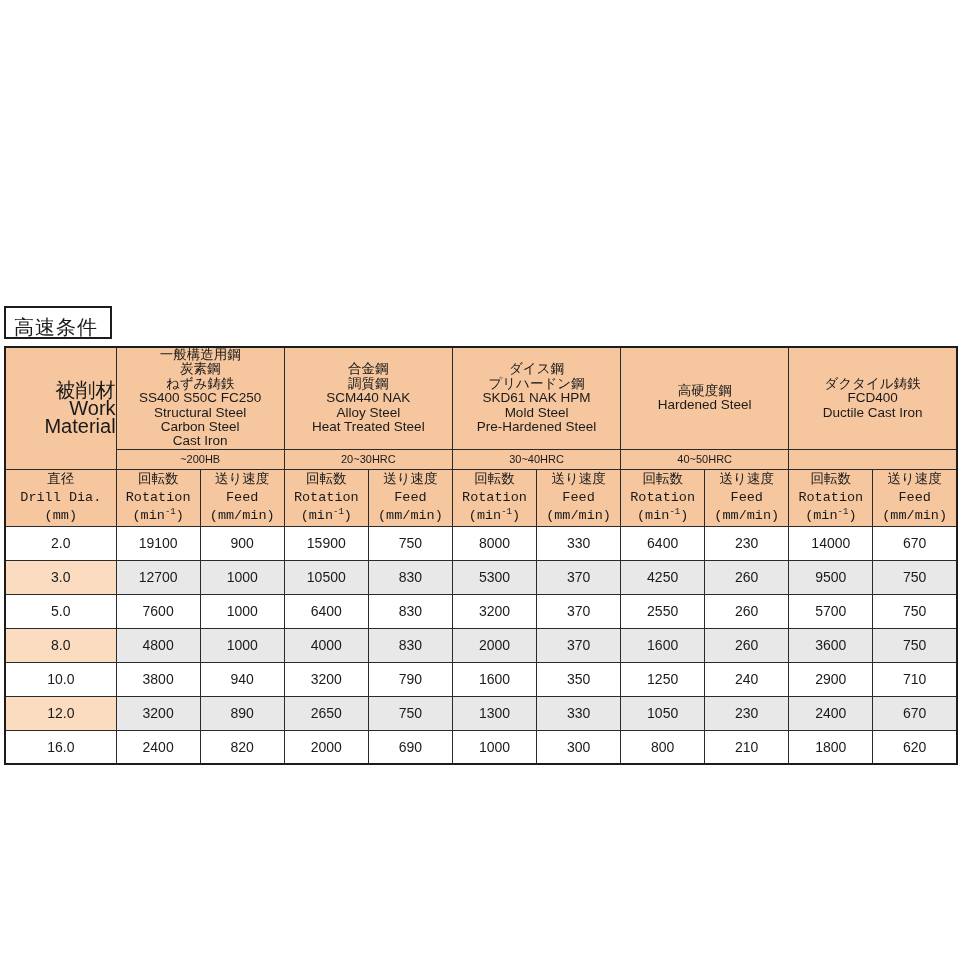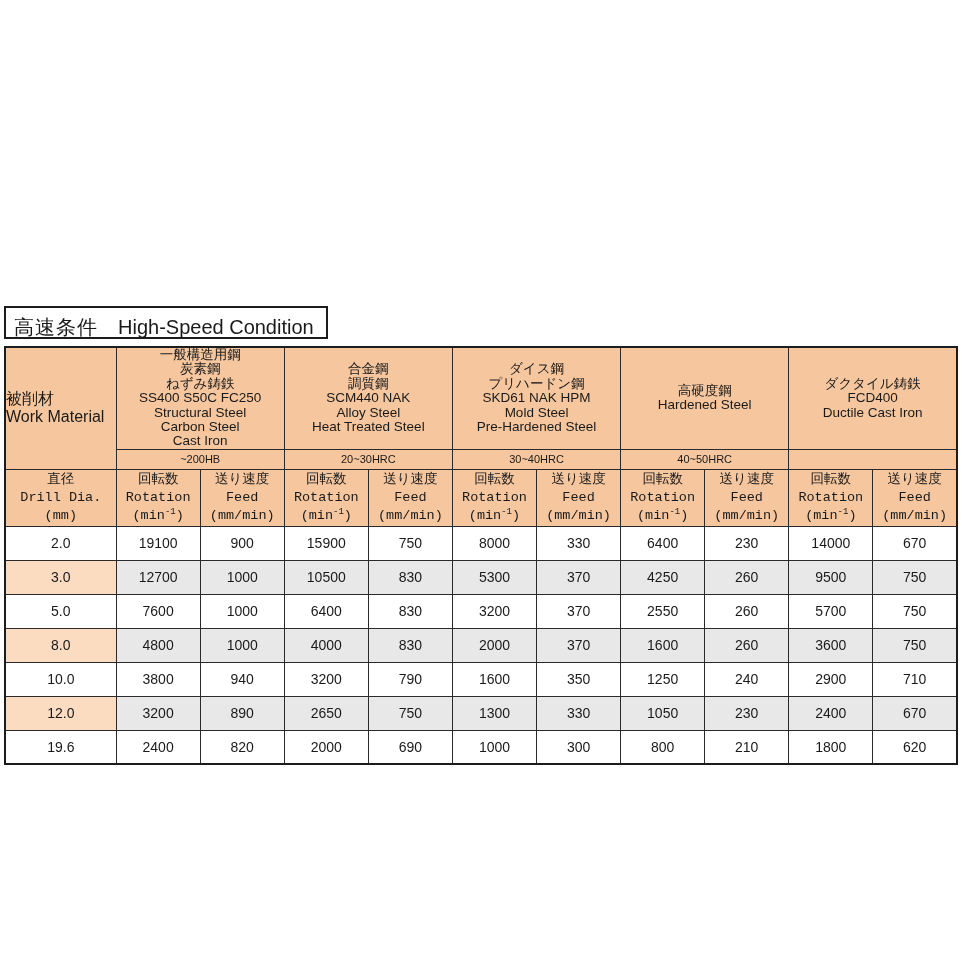--- a/index.html
+++ b/index.html
@@ -14,21 +14,21 @@
 
   
   .title-box {
     position: absolute;
     left: 4px; top: 306px;
     height: 33px;
     border: 2px solid #1c1c1c;
     background: #ffffff;
     display: inline-flex;
     align-items: center;
-    gap: 20px;
+    gap: 31px;
     padding: 10px 12px 0 8px;
     box-sizing: border-box;
     font-size: 20px;
     white-space: nowrap;
   }
   .title-box .ja { letter-spacing: 1px; }
 
   
   table.spec {
     position: absolute;
@@ -46,22 +46,22 @@
     overflow: hidden;
   }
 
   .peach { background: #f6c79f; }
 
   tr.materials-row { height: 101px; }
   tr.hardness-row  { height: 20px; }
   tr.subheader-row { height: 57px; font-family: Liberation Mono, monospace; }
 
   .work-material-cell {
-    text-align: left;
-    font-size: 16px;
+    text-align: right;
+    font-size: 20px;
     line-height: 18px;
     vertical-align: middle;
   }
   .material-cell {
     text-align: center;
     vertical-align: middle;
     font-size: 13.5px;
     line-height: 14.4px;
     padding-left: 8px;
   }
@@ -89,21 +89,20 @@
     background: #ffffff;
   }
   tbody.data tr.striped td { background: #e8e8e8; margin-left: 12px; }
   tbody.data tr.striped td.dia { background: #fbdcc1; }
 </style>
 </head>
 <body>
 
 <div class="title-box">
   <span class="ja">高速条件</span>
-  <span class="en">High-Speed Condition</span>
 </div>
 
 <table class="spec">
   <colgroup>
     <col style="width:111px">
     <col style="width:84px">
       <col style="width:84px">
     <col style="width:84px">
       <col style="width:84px">
     <col style="width:84px">
@@ -299,21 +298,21 @@
         <td>2650</td>
         <td>750</td>
         <td>1300</td>
         <td>330</td>
         <td>1050</td>
         <td>230</td>
         <td>2400</td>
         <td>670</td>
       </tr>
       <tr>
-        <td class="dia">19.6</td>
+        <td class="dia">16.0</td>
         <td>2400</td>
         <td>820</td>
         <td>2000</td>
         <td>690</td>
         <td>1000</td>
         <td>300</td>
         <td>800</td>
         <td>210</td>
         <td>1800</td>
         <td>620</td>

